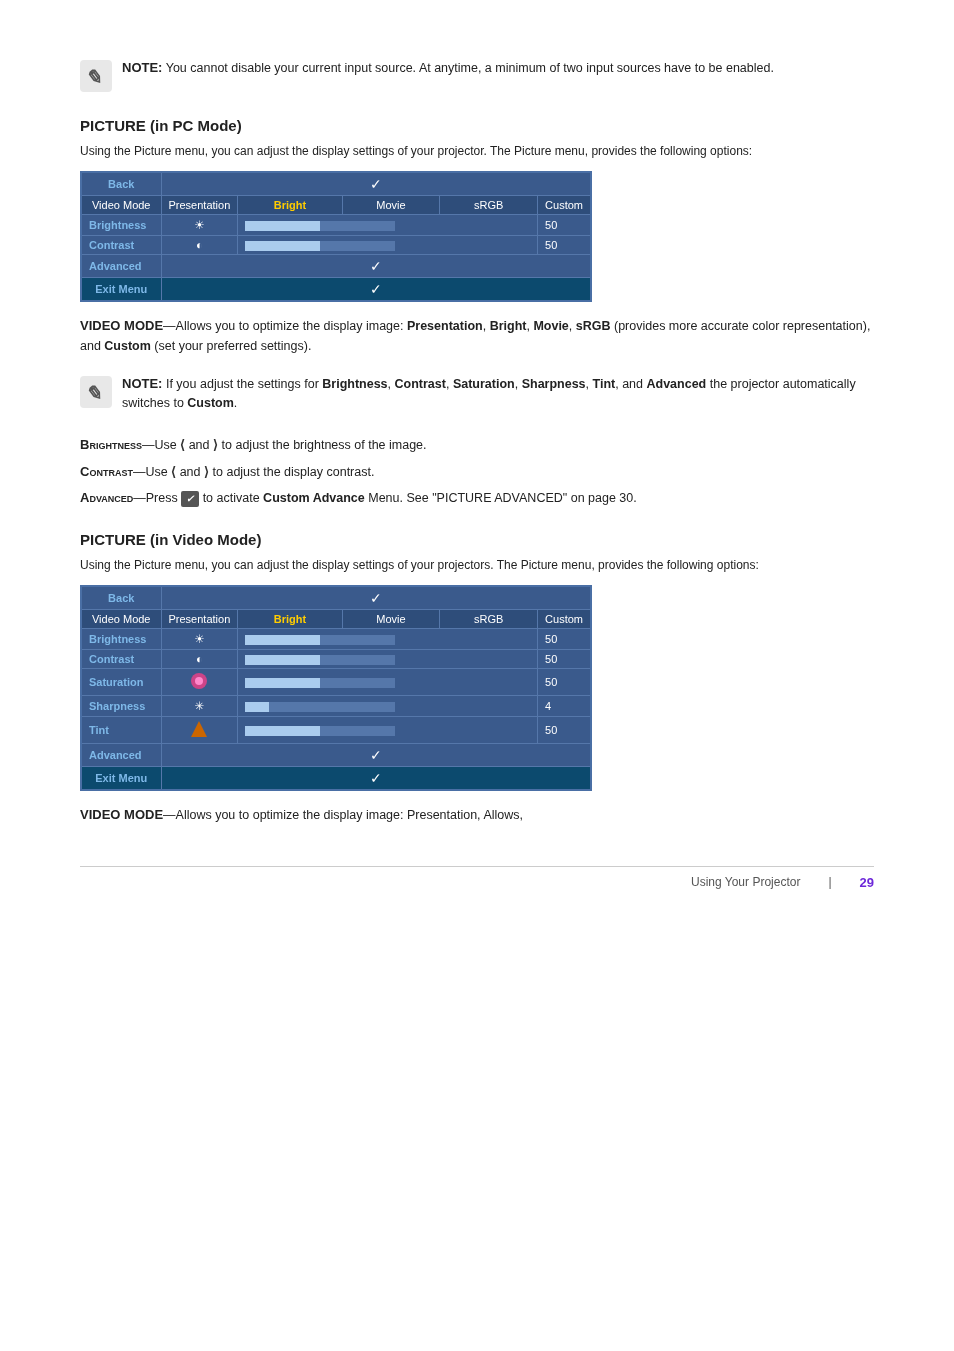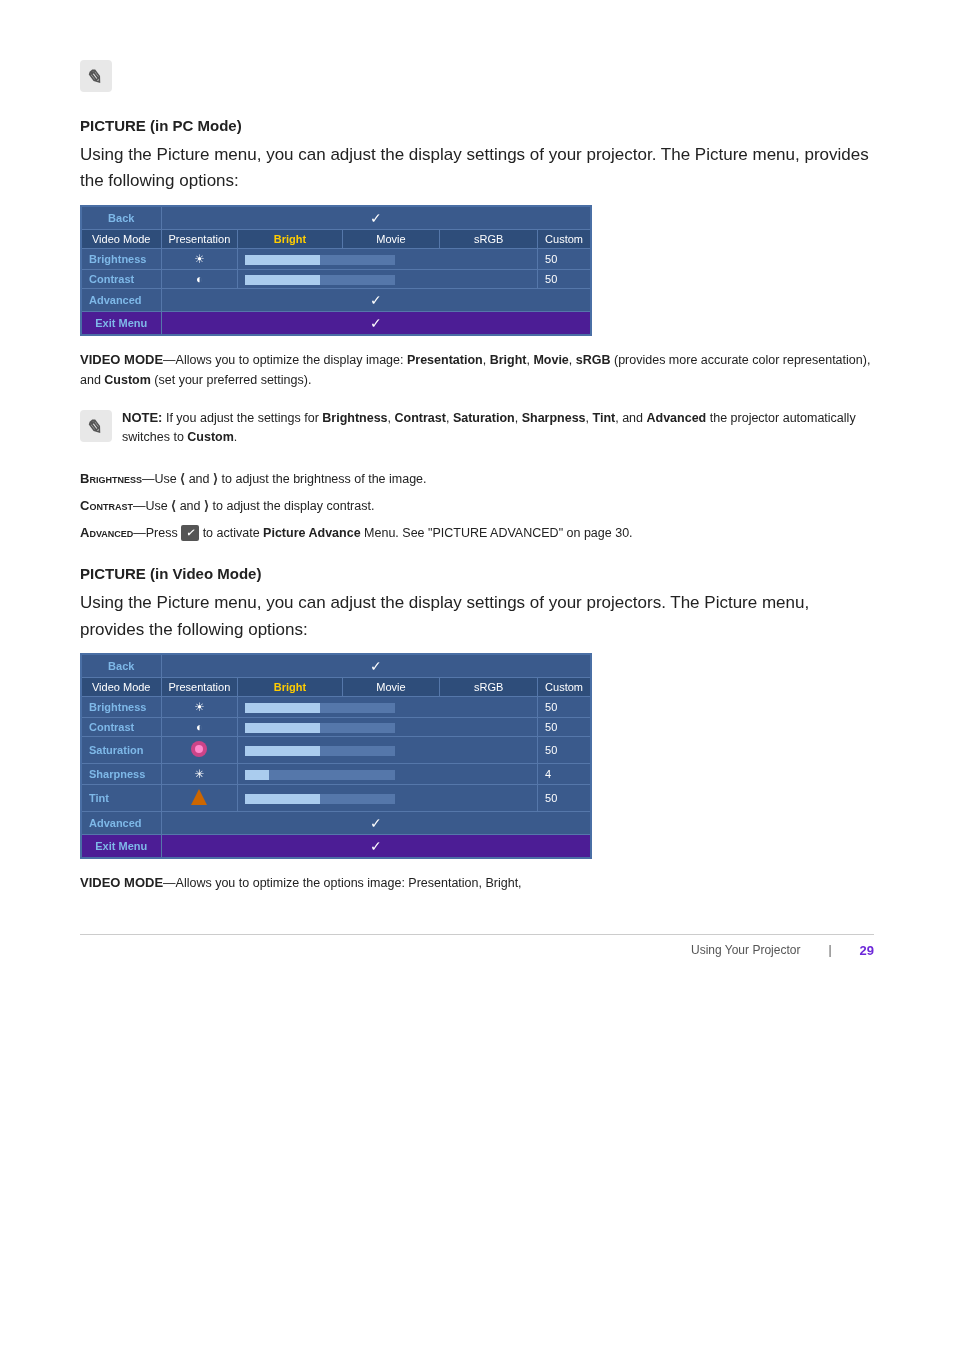--- a/index.html
+++ b/index.html
@@ -36,21 +36,21 @@
     }
 
     .section-title {
       font-size: 15px;
       font-weight: bold;
       margin: 12px 0 8px 0;
       border-bottom: none;
     }
 
     .body-text {
-      font-size: 17px;
+      font-size: 12px;
       line-height: 1.55;
       margin-bottom: 10px;
     }
 
     
     .menu-table {
       border-collapse: collapse;
       width: 512px;
       margin: 10px 0 14px 0;
       border: 2px solid #4a6fa5;
@@ -78,21 +78,21 @@
     .menu-table .header-row td.active-mode {
       color: #ffcc00;
       font-weight: bold;
     }
     .menu-table .back-row td {
       text-align: center;
       background: #3a5a8c;
     }
     .menu-table .exit-row td {
       text-align: center;
-      background: #4c1d95;
+      background: #0c4a6e;
     }
     .menu-table .checkmark {
       color: #fff;
       font-size: 14px;
     }
     .menu-table .value-cell {
       color: #fff;
       font-size: 11px;
       width: 30px;
     }
@@ -172,20 +172,24 @@
 </head>
 <body>
 
 <div class="note-box">
   <div>
     <svg class="note-icon" viewBox="0 0 32 32" fill="none" xmlns="http://www.w3.org/2000/svg">
       <rect width="32" height="32" rx="4" fill="#e8e8e8"></rect>
       <text x="5" y="24" font-size="20" fill="#555" font-style="italic" font-weight="bold" font-family="Arial">✎</text>
     </svg>
   </div>
+  <div class="note-text">
+    <span class="note-label">NOTE:</span>
+    <span>You cannot disable your current input source. At anytime, a minimum of two input sources have to be enabled.</span>
+  </div>
 </div>
 
 <div class="section-title">PICTURE (in PC Mode)</div>
 <div class="body-text">Using the Picture menu, you can adjust the display settings of your projector. The Picture menu, provides the following options:</div>
 
 <table class="menu-table">
   <tbody>
       <tr class="back-row">
     <td class="row-label">Back</td>
     <td colspan="6" class="back-row" style="text-align:center;">
@@ -265,21 +269,21 @@
   <span class="term-label">Contrast</span>—Use
   <span class="bracket">⟨</span>
   and
   <span class="bracket">⟩</span>
   to adjust the display contrast.
 </div>
 
 <div class="term-text">
   <span class="term-label">Advanced</span>—Press
   <span class="advanced-icon">✓</span>
-  to activate <b>Picture Advance</b> Menu. See "PICTURE ADVANCED" on page 30.
+  to activate <b>Custom Advance</b> Menu. See "PICTURE ADVANCED" on page 30.
 </div>
 
 <div class="section-title" style="margin-top:22px;">PICTURE (in Video Mode)</div>
 <div class="body-text">Using the Picture menu, you can adjust the display settings of your projectors. The Picture menu, provides the following options:</div>
 
 <table class="menu-table">
   <tbody>
       <tr class="back-row">
     <td class="row-label">Back</td>
     <td colspan="6" class="back-row" style="text-align:center;">
@@ -359,20 +363,20 @@
   <tr class="exit-row">
     <td class="row-label">Exit Menu</td>
     <td colspan="5" style="text-align:center;">
       <span class="checkmark">✓</span>
     </td>
   </tr>
 </tbody>
   </table>
 
 <div class="term-text">
-  <span class="term-label">VIDEO MODE</span><span>—Allows you to optimize the options image: Presentation, Bright,</span>
+  <span class="term-label">VIDEO MODE</span><span>—Allows you to optimize the display image: Presentation, Allows,</span>
 </div>
 
 <div class="page-footer">
   <span>Using Your Projector</span>
   <span>|</span>
   <span class="page-num">29</span>
 </div>
 
 </body></html>

